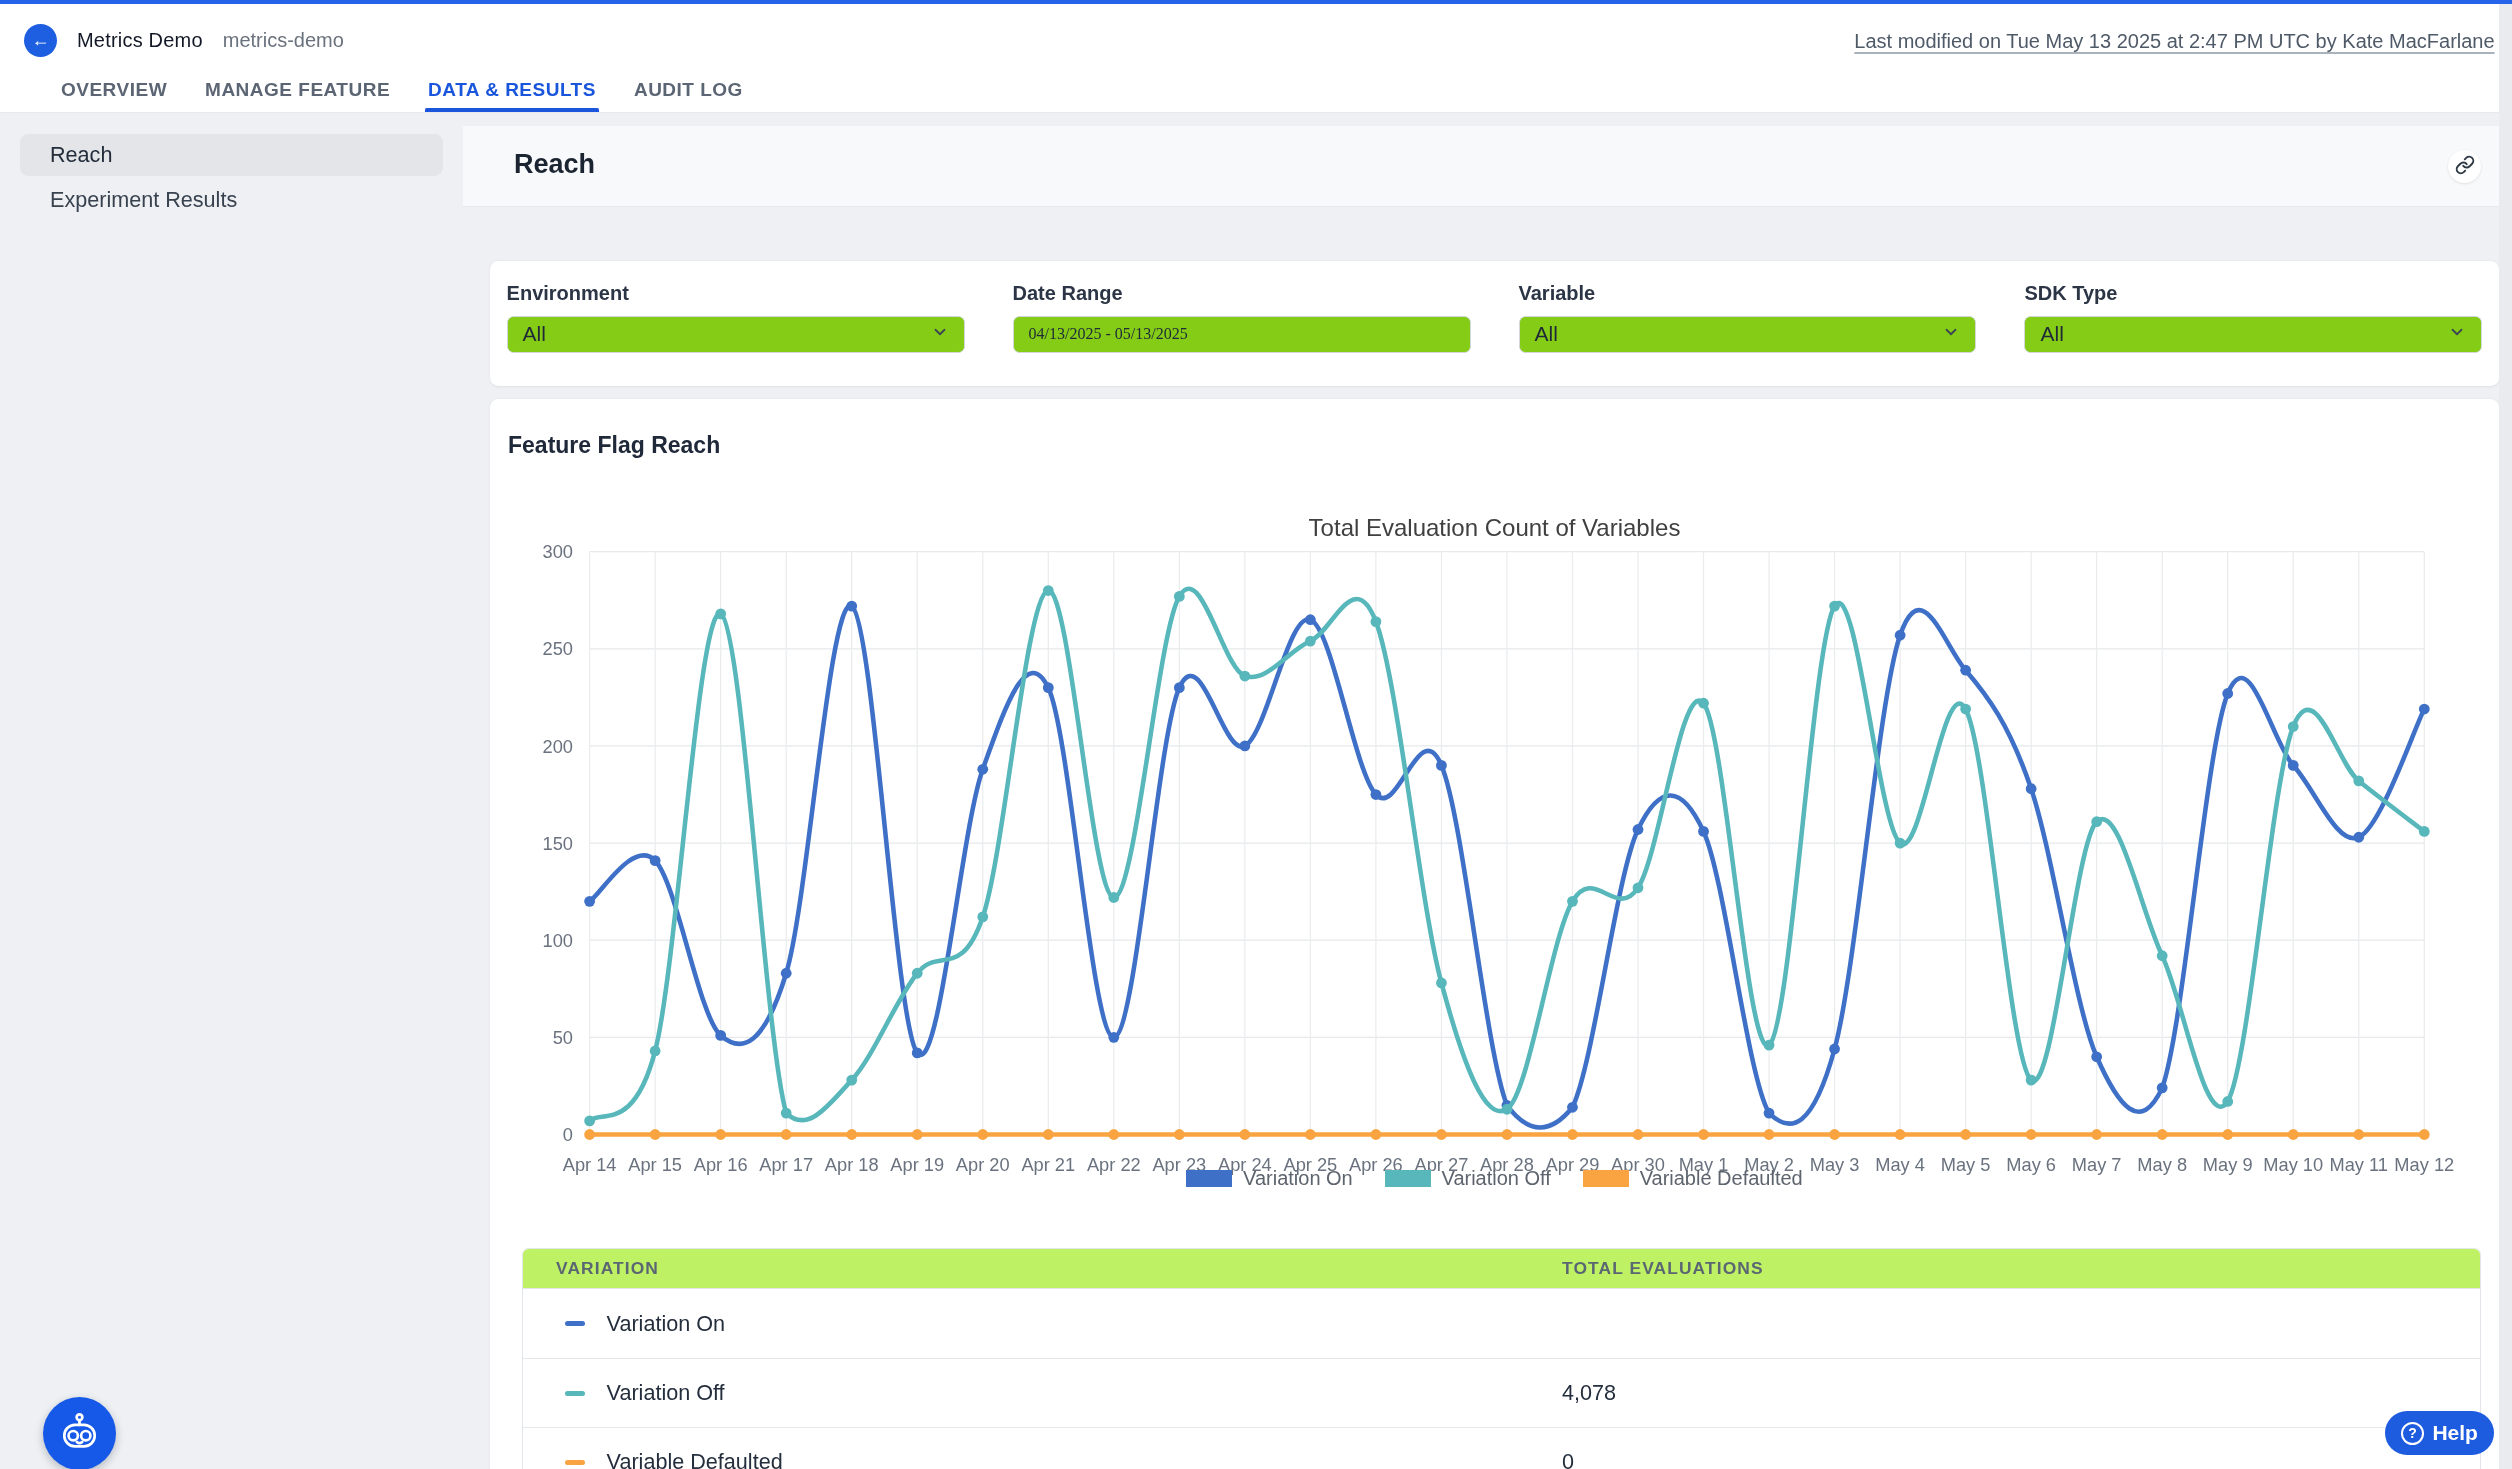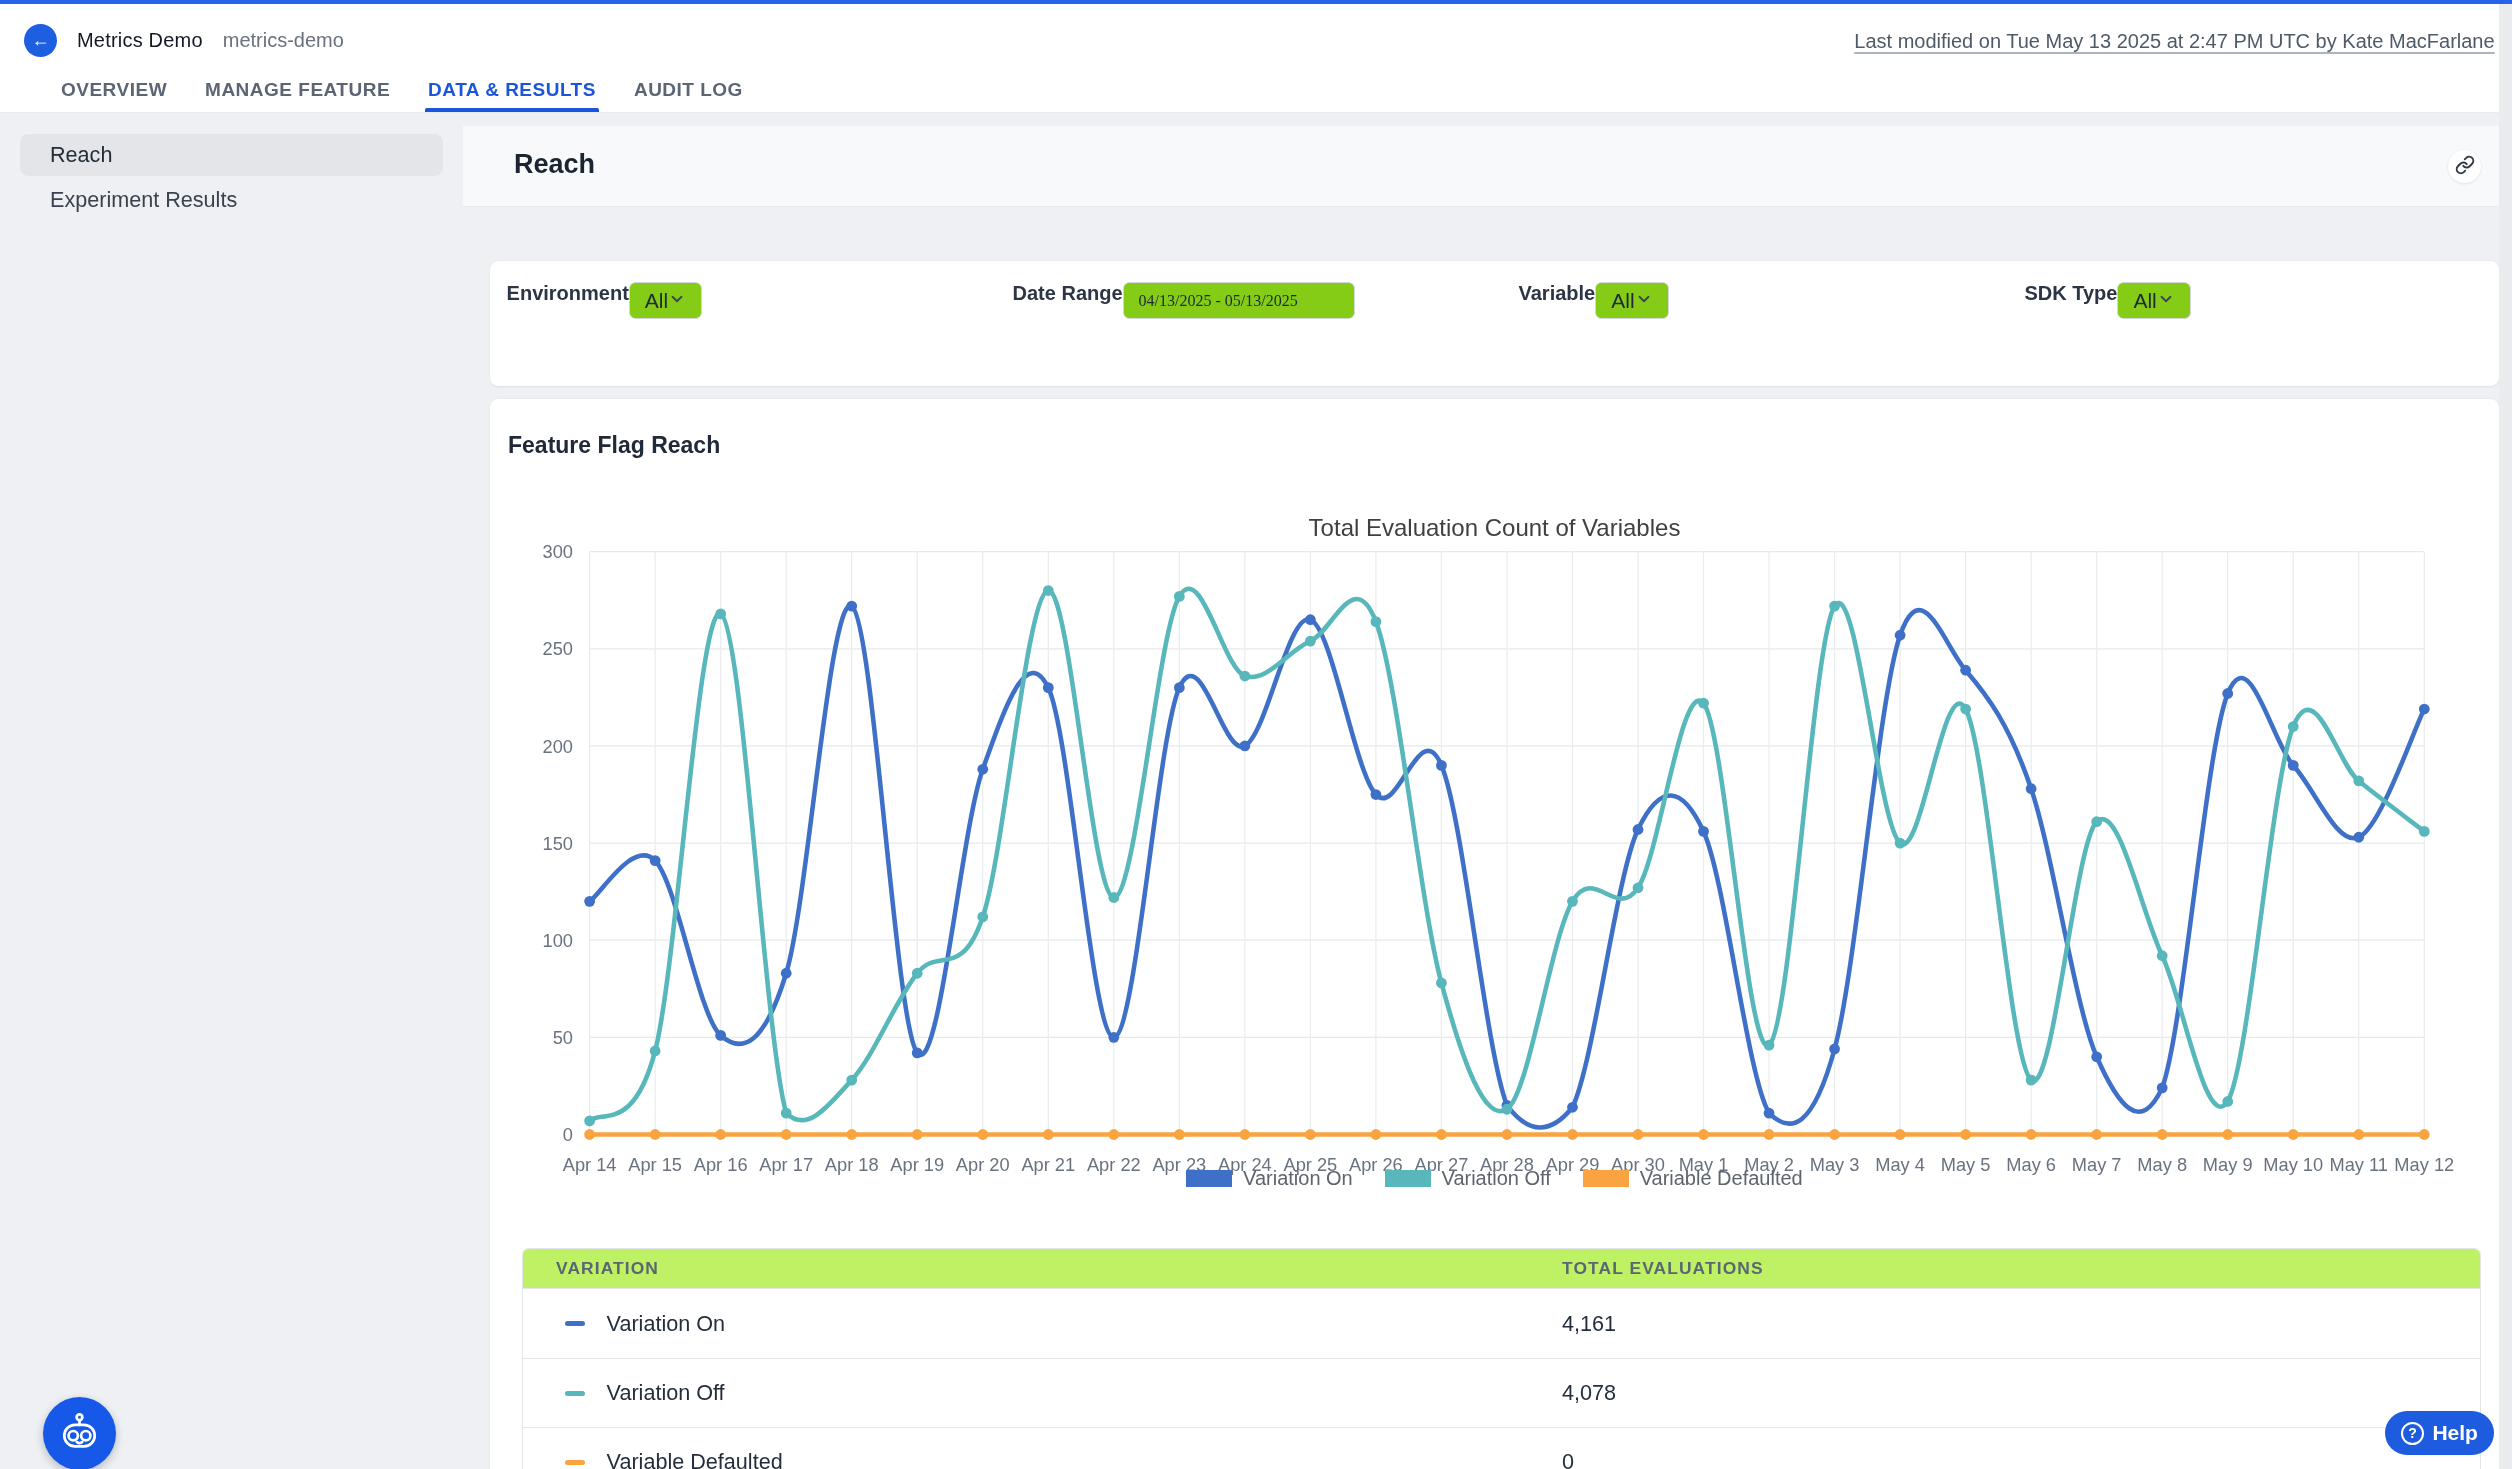--- a/index.html
+++ b/index.html
@@ -25,21 +25,21 @@
   .side-item { height:42px; display:flex; align-items:center; padding-left:30px; font-size:21.6px; color:#39434f; border-radius:8.3px; cursor:pointer; }
   .side-item.selected { background:#e3e5e8; color:#232d3a; }
 
   
   .page-band { position:absolute; left:463px; top:126px; width:2036px; height:81px; background:#f8f9fa; border-bottom:1.7px solid #e7e9eb; z-index:1; }
   .page-heading { position:absolute; left:51px; top:23px; font-size:27px; font-weight:700; color:#1b2431; }
   .link-btn { position:absolute; right:18px; top:24px; width:33px; height:33px; border-radius:50%; background:#ffffff; box-shadow:0 0.8px 2.5px rgba(16,24,40,.12); display:flex; align-items:center; justify-content:center; cursor:pointer; border:none; }
 
   
   .filter-card { position:absolute; left:490px; top:261px; width:2009px; height:125px; background:#fff; border-radius:8.3px; box-shadow:0 0.8px 2.5px rgba(16,24,40,.07); padding:21px 16.6px; display:flex; gap:48px; z-index:2; }
-  .filter-col { flex:1; display:flex; flex-direction:row; }
+  .filter-col { flex:1; display:flex; flex-direction:column; }
   .filter-label { font-size:20px; font-weight:600; color:#2c3545; margin-bottom:10.8px; }
   .control { height:37px; border:1.7px solid #d3d7dc; border-radius:6.6px; background:#84cc16; display:flex; align-items:center; padding:0 15px; font-size:21px; color:#1f2937; cursor:pointer; }
   .control .chev { margin-left:auto; color:#3c4653; }
   .control input { border:none; outline:none; font-size:16px; color:#1f2937; width:100%; font-family:Liberation Serif, serif; background:transparent; }
 
   
   .chart-card { position:absolute; left:490px; top:399px; width:2009px; height:1121px; background:#fff; border-radius:8.3px; box-shadow:0 0.8px 2.5px rgba(16,24,40,.07); z-index:2; }
   .card-heading { position:absolute; left:18px; top:33px; font-size:23px; font-weight:700; color:#202939; }
   .chart-title { position:absolute; top:115px; left:0; width:100%; text-align:center; font-size:24px; color:#404040; }
   .chart-svg { position:absolute; left:0; top:141px; width:2009px; height:656px; }
@@ -332,21 +332,20 @@
   <div class="var-table">
     <div class="t-head">
       <div class="th1">VARIATION</div>
       <div>TOTAL EVALUATIONS</div>
     </div>
     <div class="t-row">
       <div class="t-cell-label">
         <span class="dash" style="background-color: rgb(63, 112, 199);"></span>
         <span>Variation On</span>
       </div>
-      <div class="t-cell-value">4,161</div>
     </div>
     <div class="t-row">
       <div class="t-cell-label">
         <span class="dash" style="background-color: rgb(87, 183, 186);"></span>
         <span>Variation Off</span>
       </div>
       <div class="t-cell-value">4,078</div>
     </div>
     <div class="t-row">
       <div class="t-cell-label">

